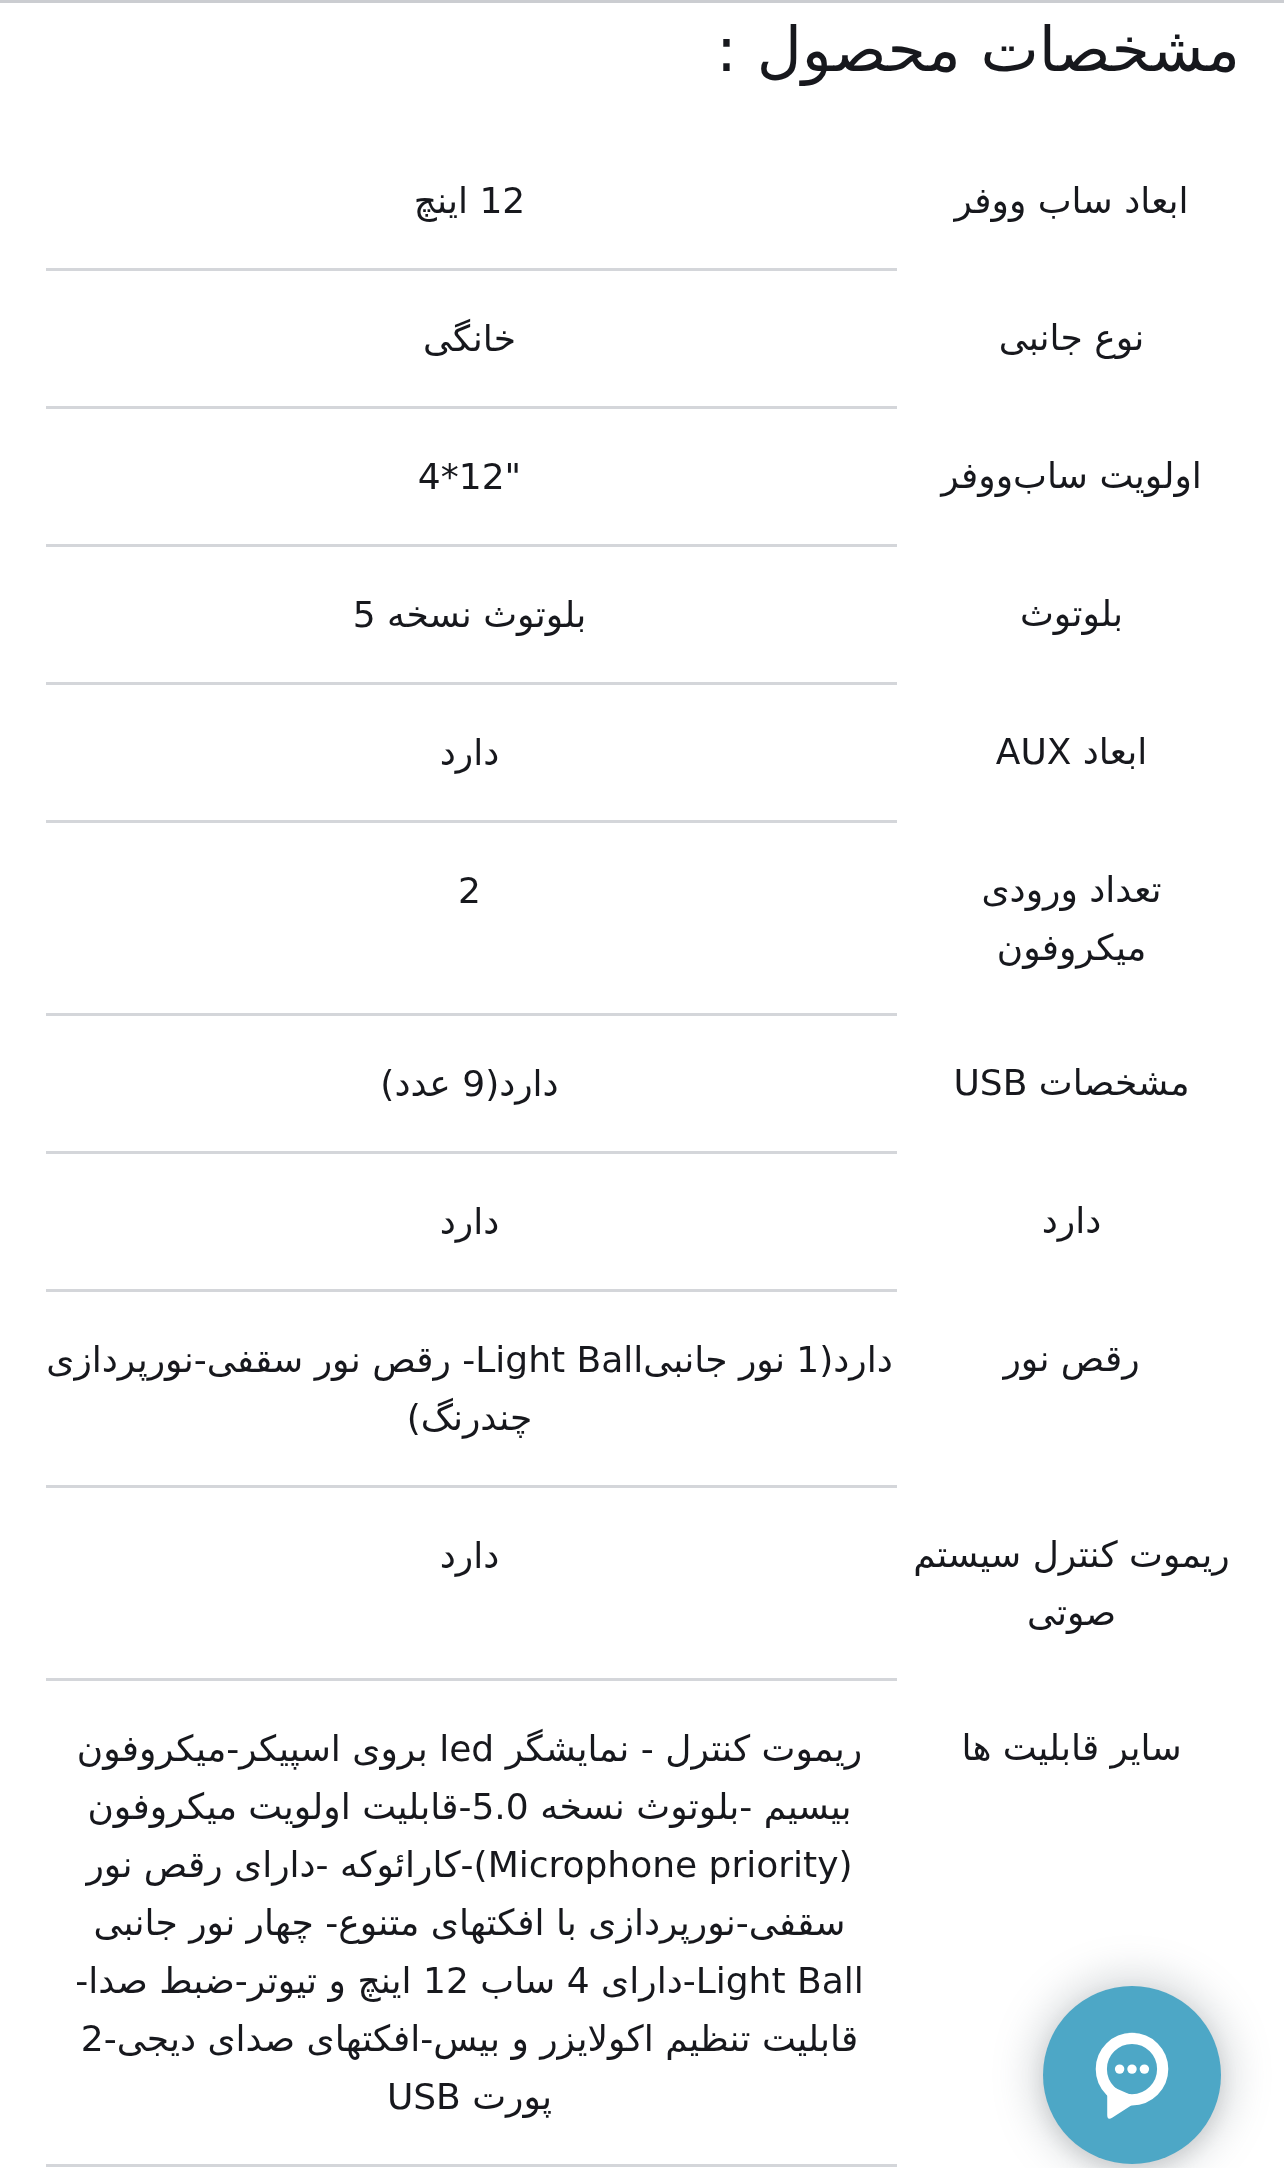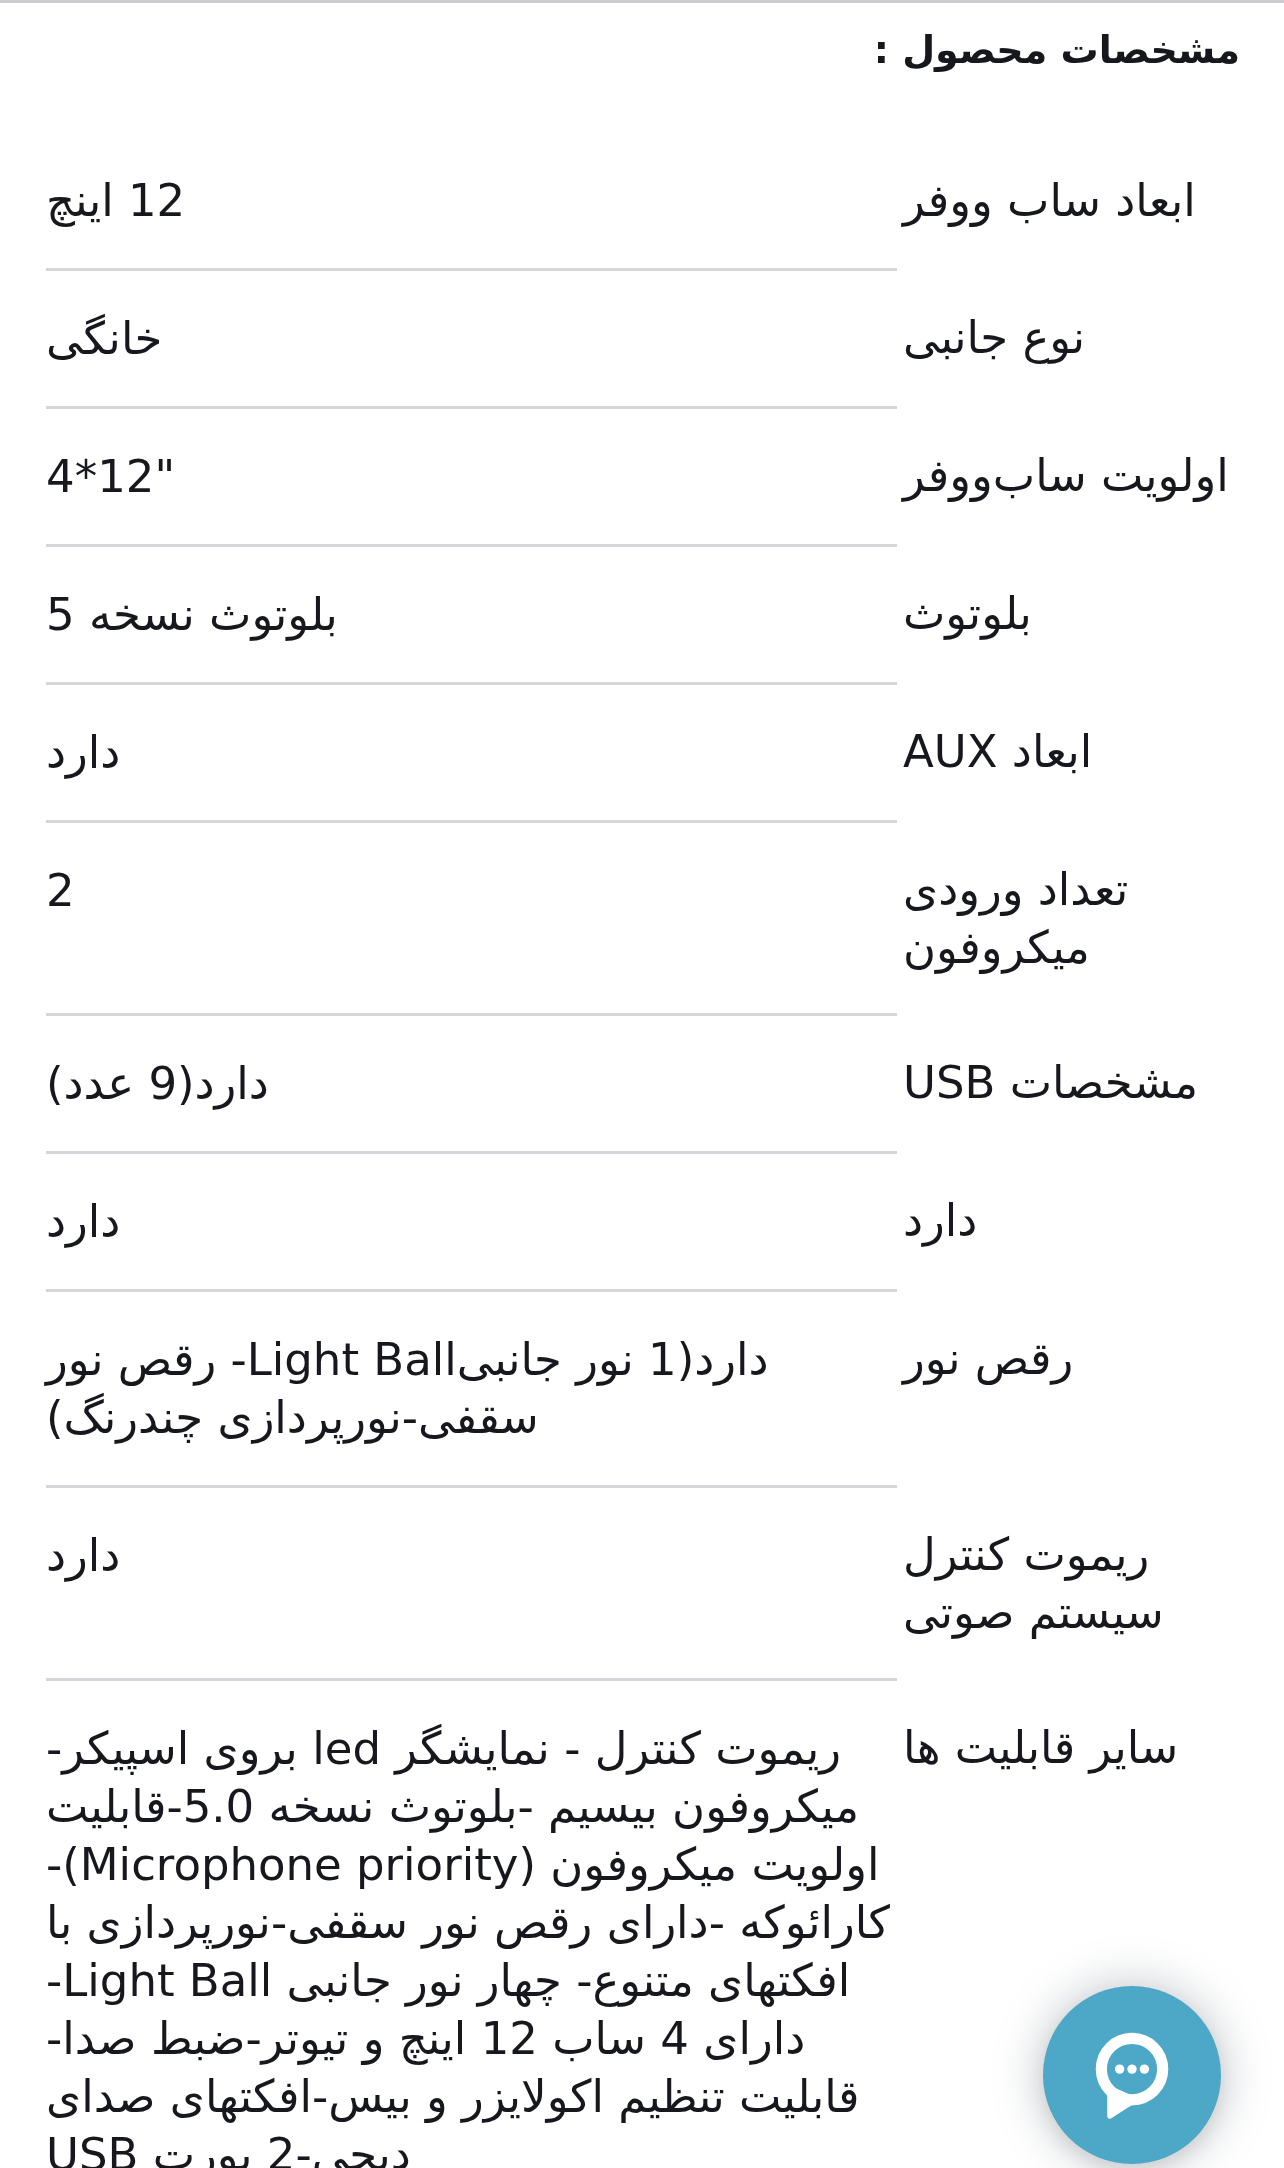--- a/index.html
+++ b/index.html
@@ -8,41 +8,41 @@
     height:2168px;
     position:relative;
     background:#ffffff;
     overflow:hidden;
     direction:rtl;
     font-family:"DejaVu Sans","Liberation Sans",sans-serif;
     color:#17181d;
   }
   .top-border { height:3px; width:100%; background:#cbcdd1; }
   .page-title {
-    font-size:38px;
-    font-weight:700;
+    font-size:62px;
+    font-weight:400;
     line-height:62px;
     padding:16px 44px 0 0;
     height:130px;
     text-align:right;
     white-space:nowrap;
   }
   .content { padding:0 44px 0 46px; }
   table.spec-table {
     width:100%;
     border-collapse:collapse;
     table-layout:fixed;
   }
   col.c-label { width:343px; }
   col.c-value { width:851px; }
   td {
     vertical-align:top;
-    font-size:45px;
+    font-size:36px;
     line-height:58px;
-    text-align:left;
+    text-align:center;
     word-wrap:break-word;
     margin-left:9px;
   }
   td.label-cell { padding:39px 0 38px 6px; }
   td.value-cell {
     padding:39px 4px 38px 0;
     border-bottom:3px solid #d4d6da;
   }
   .chat-button {
     position:absolute;

